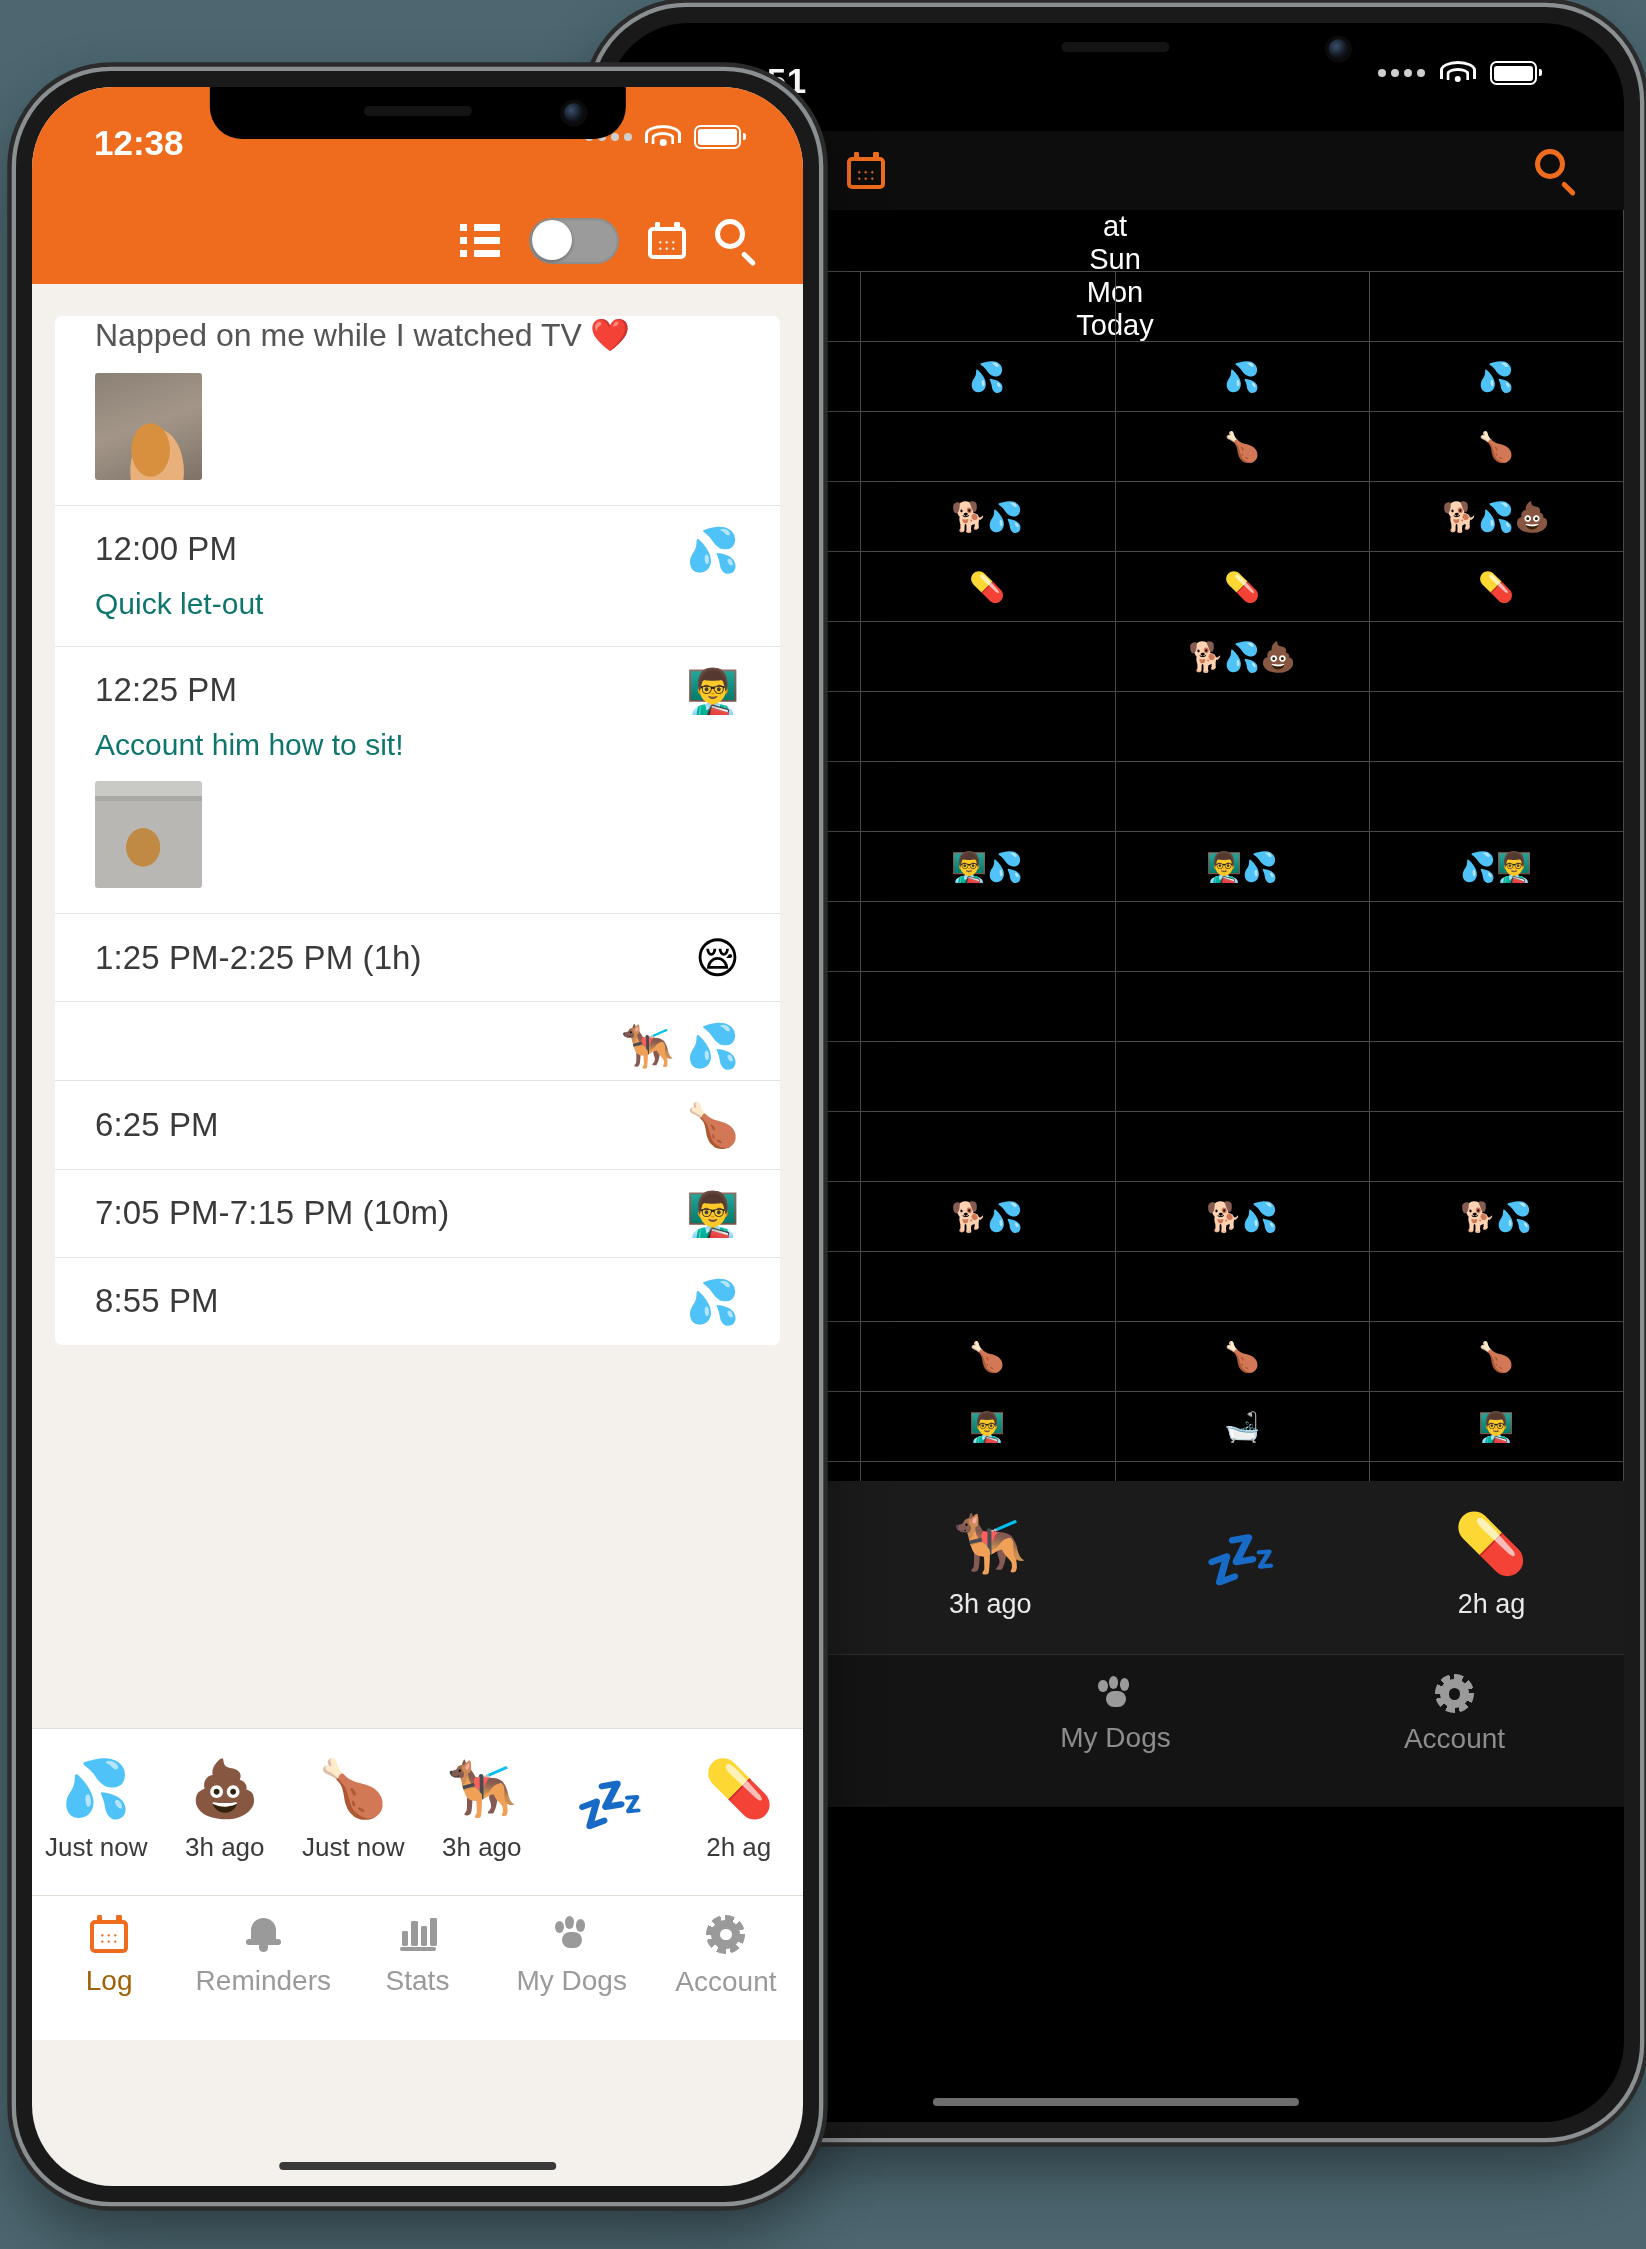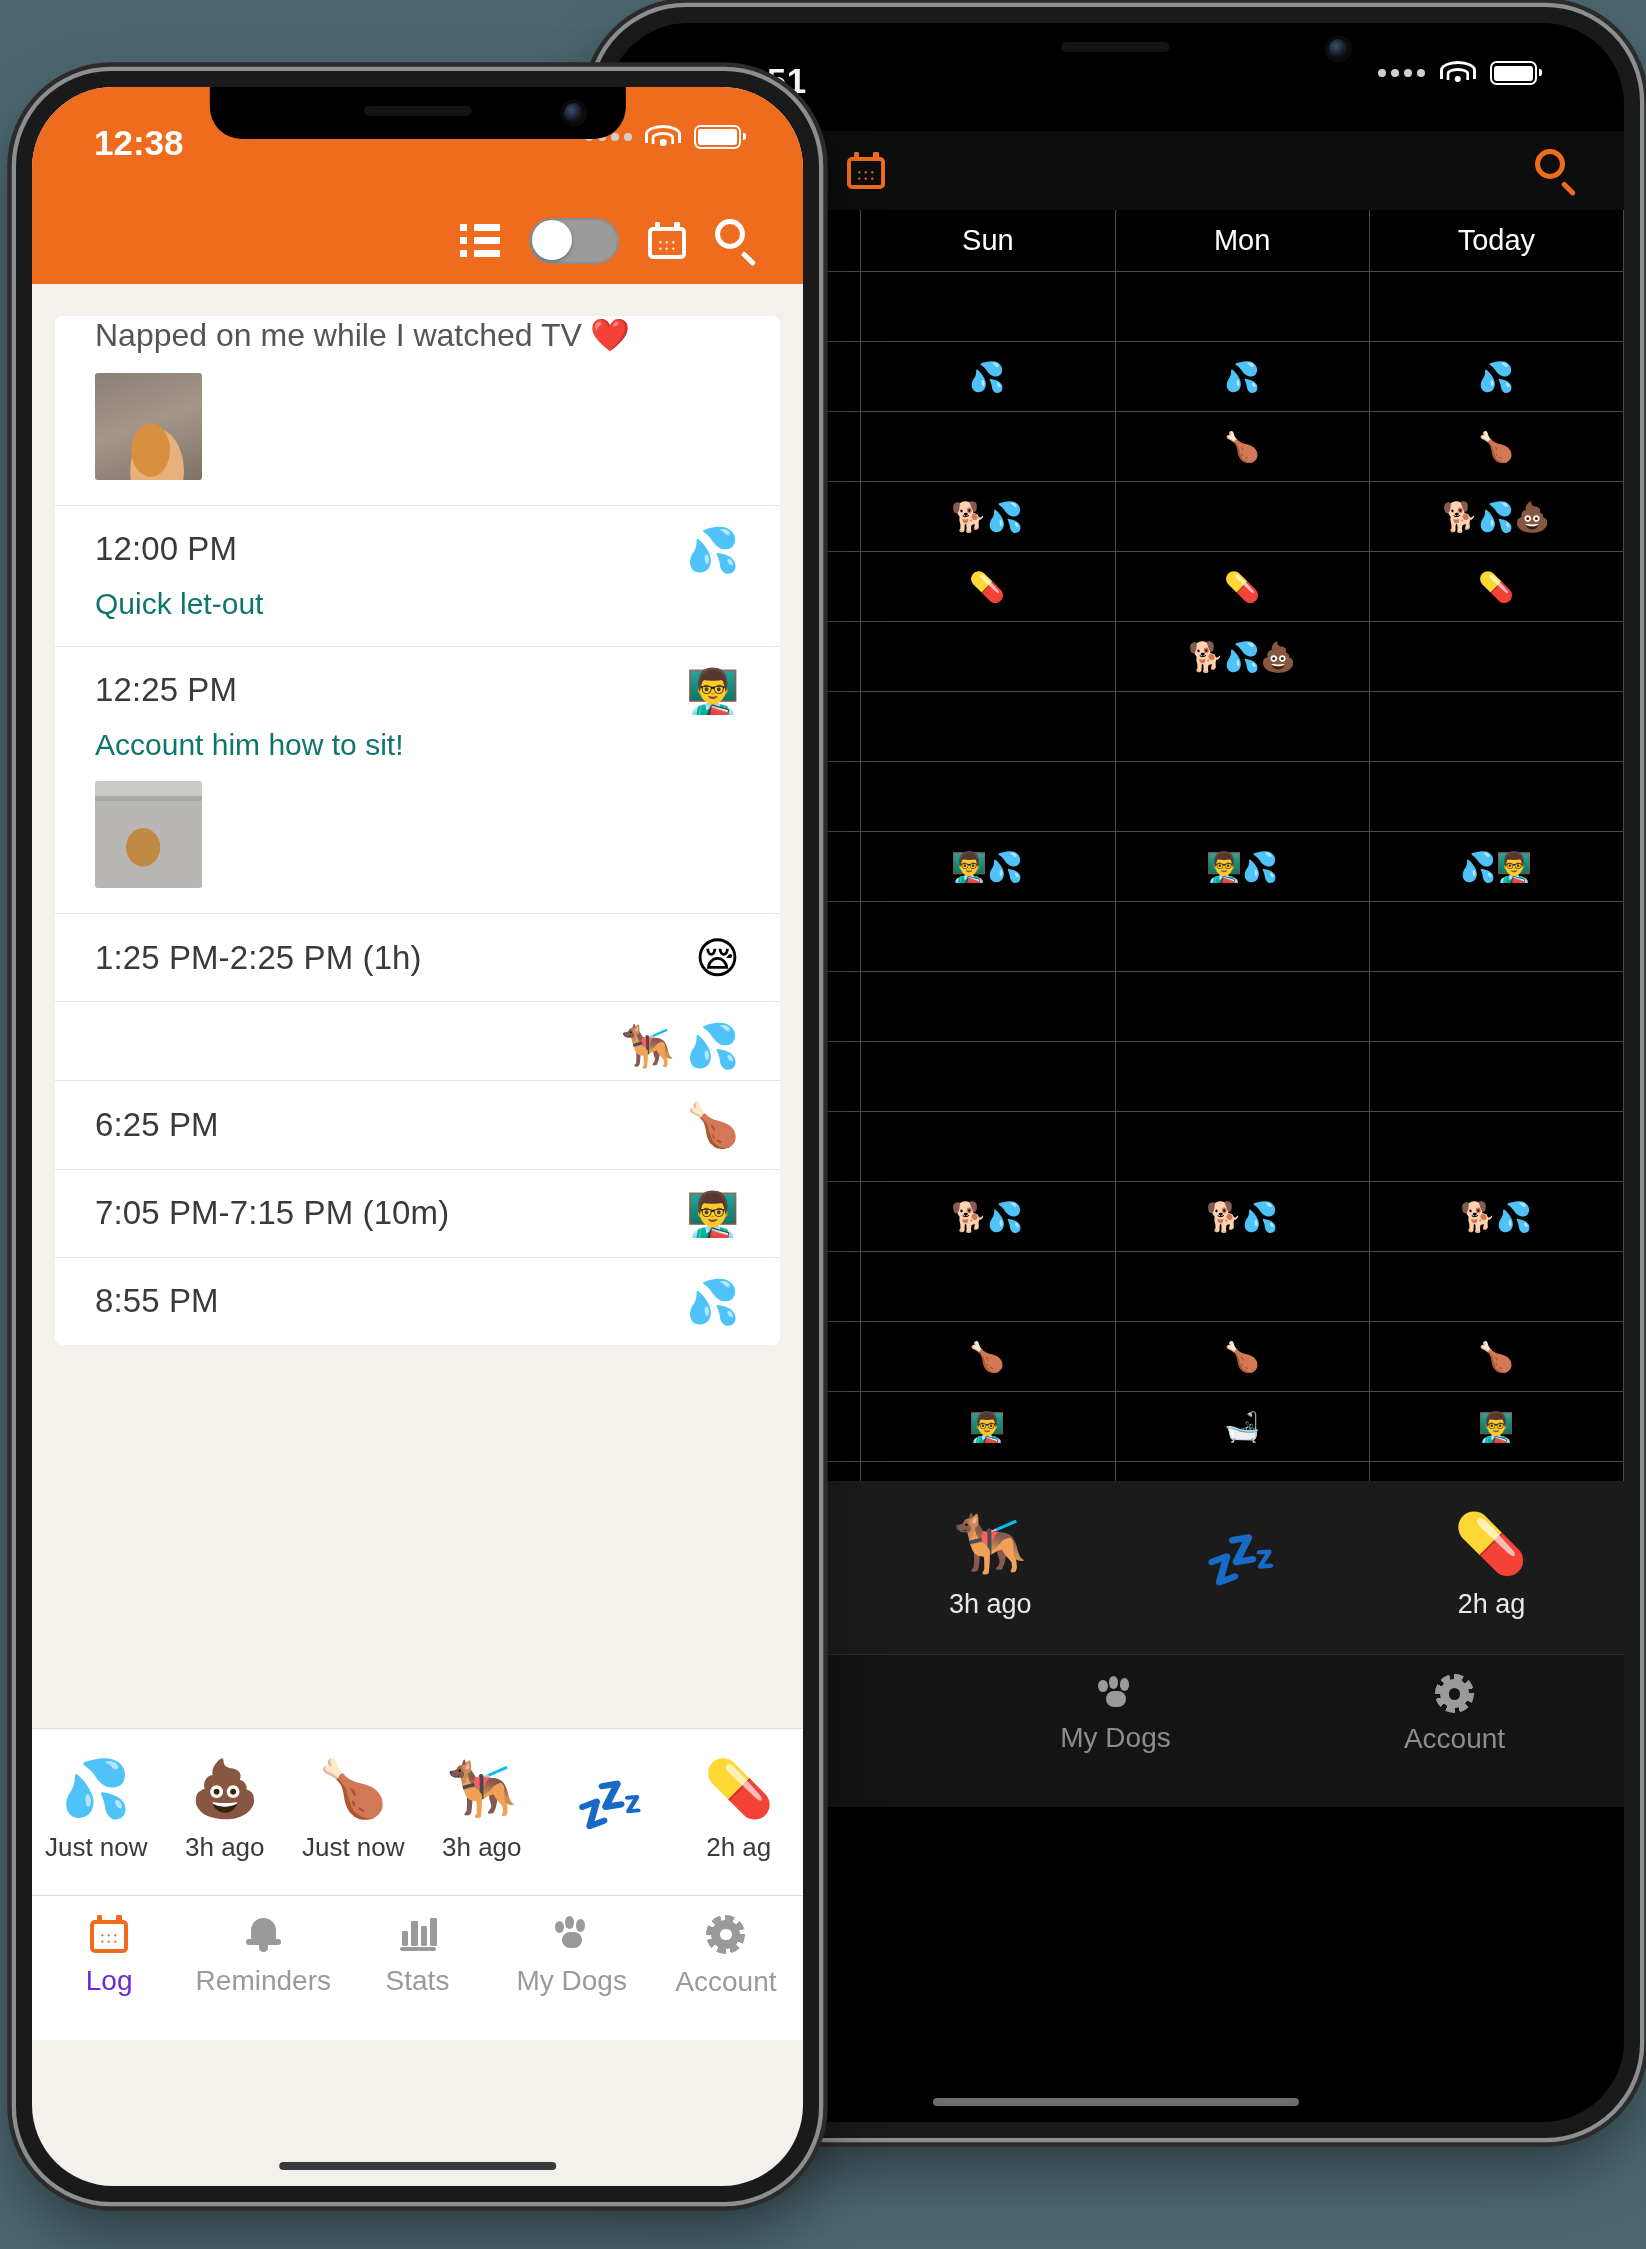--- a/index.html
+++ b/index.html
@@ -38,21 +38,21 @@
   .wifi span{position:absolute;left:50%;transform:translateX(-50%);border:3.6px solid #fff;border-bottom:none;border-radius:50% 50% 0 0;}
   .wifi .a{width:30px;height:15px;top:0;}
   .wifi .b{width:17.3px;height:8.7px;top:7.2px;}
   .wifi .c{width:6.5px;height:6.5px;top:14.4px;border-radius:50%;background:#fff;border:none;}
   .batt{width:43px;height:20px;border:2.9px solid #fff;border-radius:6.5px;position:relative;}
   .batt::after{content:"";position:absolute;right:-7.2px;top:5.8px;width:3.6px;height:7.2px;background:#fff;border-radius:0 2.2px 2.2px 0;}
   .batt i{position:absolute;inset:2.2px;background:#fff;border-radius:2.9px;display:block;}
 
   .b-toolbar{height:79px;background:#0d0d0d;display:flex;align-items:center;padding:0 46px;gap:32px;}
   .b-main{background:#000;position:relative;height:1271px;overflow:hidden;}
-  .cal-head{display:flex;border-bottom:1.4px solid #4a4a4a;height:61px;}
+  .cal-head{display:flex;border-bottom:1.4px solid #4a4a4a;height:61px;flex-direction:column;}
   .cal-head div{flex:1;color:#fff;font-size:29px;display:flex;align-items:center;justify-content:center;
       border-right:1.4px solid #4a4a4a;}
   .cal-body{position:relative;}
   .cal-row{display:flex;height:69px;border-bottom:1.4px solid #4a4a4a;}
   .cal-cell{flex:1;border-right:1.4px solid #4a4a4a;display:flex;align-items:center;justify-content:center;gap:2.9px;font-size:29px;}
   .b-quick{background:#1b1b1b;height:173px;display:flex;align-items:center;padding:0 7.2px;}
   .b-quick .qi{flex:1;text-align:center;color:#e9e9e9;}
   .b-quick .qi .e{font-size:59px;line-height:1;}
   .b-quick .qi .l{font-size:27px;margin-top:14.4px;}
   .b-tabs{background:#141414;height:152px;display:flex;border-top:1.4px solid #2c2c2c;}
@@ -108,21 +108,21 @@
      radial-gradient(ellipse at 45% 62%, #c08a44 0 20%, transparent 21%),
      linear-gradient(#c9c9c6 0 14%, #a9a9a6 14% 19%, #b9b7b4 19% 100%);}
 
   .f-quick{background:#fff;height:166px;display:flex;align-items:center;border-top:1.4px solid #e0ddd8;}
   .f-quick .qi{flex:1;text-align:center;color:#3a3a3a;}
   .f-quick .qi .e{font-size:56px;line-height:1;}
   .f-quick .qi .l{font-size:26px;margin-top:14.4px;}
   .f-tabs{background:#fff;height:144px;display:flex;border-top:1.4px solid #dedad4;}
   .f-tabs .tb{flex:1;display:flex;flex-direction:column;align-items:center;padding-top:19px;color:#9a9a9a;}
   .f-tabs .tb .l{font-size:28px;margin-top:11.6px;}
-  .f-tabs .tb.active .l{color:#6d28d9;}
+  .f-tabs .tb.active .l{color:#a16207;}
 
   
   .ic{width:40px;height:38px;position:relative;}
   .ic-bell .b{position:absolute;left:8px;top:2.9px;width:24.6px;height:24.6px;border-radius:12.3px 12.3px 4.3px 4.3px;background:#9a9a9a;}
   .ic-bell .r{position:absolute;left:2.9px;top:24px;width:35px;height:5.8px;border-radius:2.9px;background:#9a9a9a;}
   .ic-bell .d{position:absolute;left:16px;top:30px;width:8.7px;height:7.2px;border-radius:0 0 4.3px 4.3px;background:#9a9a9a;}
   .ic-stats i{position:absolute;bottom:7.2px;width:6.5px;background:#9a9a9a;border-radius:1.4px;}
   .ic-stats i:nth-child(1){left:4.3px;height:14.4px;}
   .ic-stats i:nth-child(2){left:13.7px;height:24.6px;}
   .ic-stats i:nth-child(3){left:23px;height:19.5px;}

